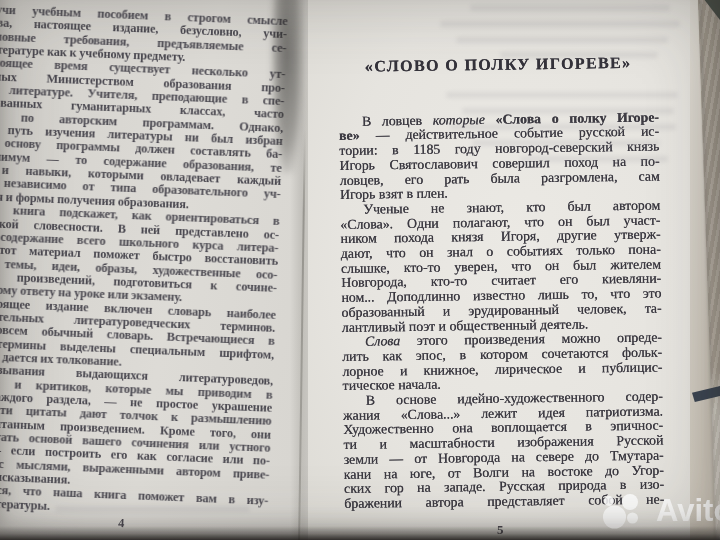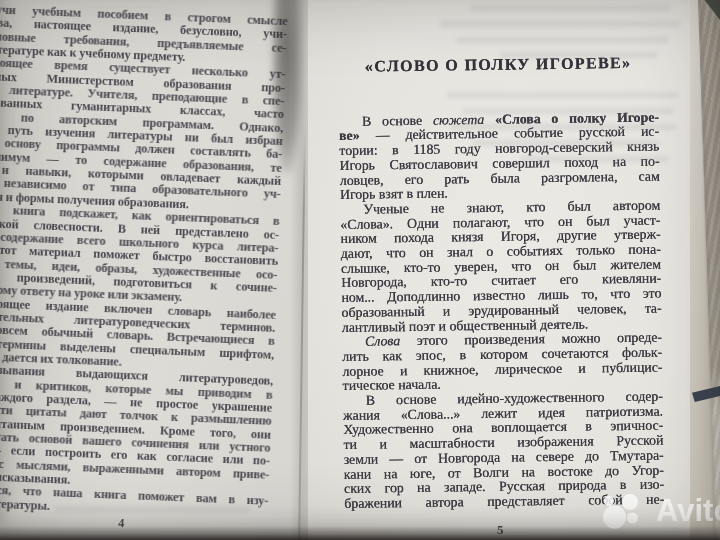--- a/index.html
+++ b/index.html
@@ -172,21 +172,21 @@
   </div>
 
   <div class="gutter"></div>
   <div class="gutter-top-shadow"></div>
   <div class="crease"></div>
 
   <div class="right-page">
     <div class="rp-text" id="rp-text">
       <h1 class="rp-title">«СЛОВО О ПОЛКУ ИГОРЕВЕ»</h1>
     <div class="para">
-          <div class="line firstline"><span>В основе </span><span class="em">сюжета</span><span> </span><span class="strong">«Слова о полку Игоре-</span></div>
+          <div class="line firstline"><span>В ловцев </span><span class="em">которые</span><span> </span><span class="strong">«Слова о полку Игоре-</span></div>
           <div class="line"><span class="strong">ве»</span><span> — действительное событие русской ис-</span></div>
           <div class="line">тории: в 1185 году новгород-северский князь</div>
           <div class="line">Игорь Святославович совершил поход на по-</div>
           <div class="line">ловцев, его рать была разгромлена, сам</div>
           <div class="line lastline">Игорь взят в плен.</div>
         </div>
         <div class="para">
           <div class="line firstline">Ученые не знают, кто был автором</div>
           <div class="line">«Слова». Одни полагают, что он был участ-</div>
           <div class="line">ником похода князя Игоря, другие утверж-</div>

